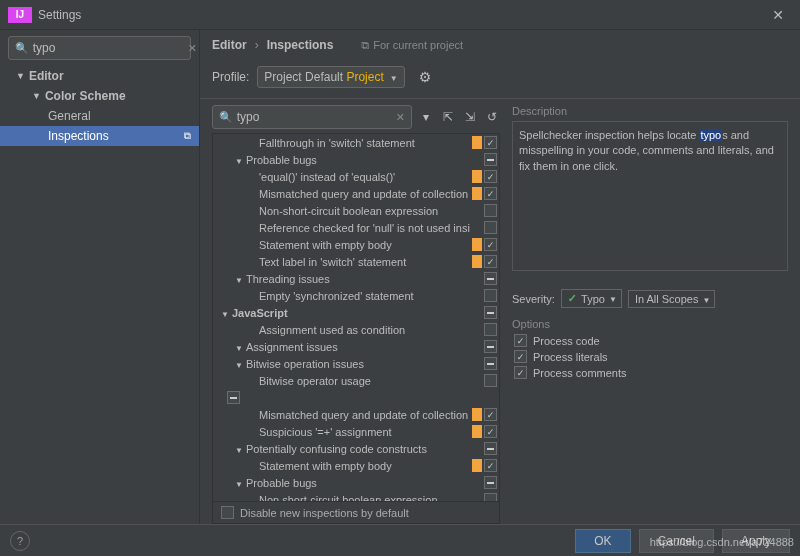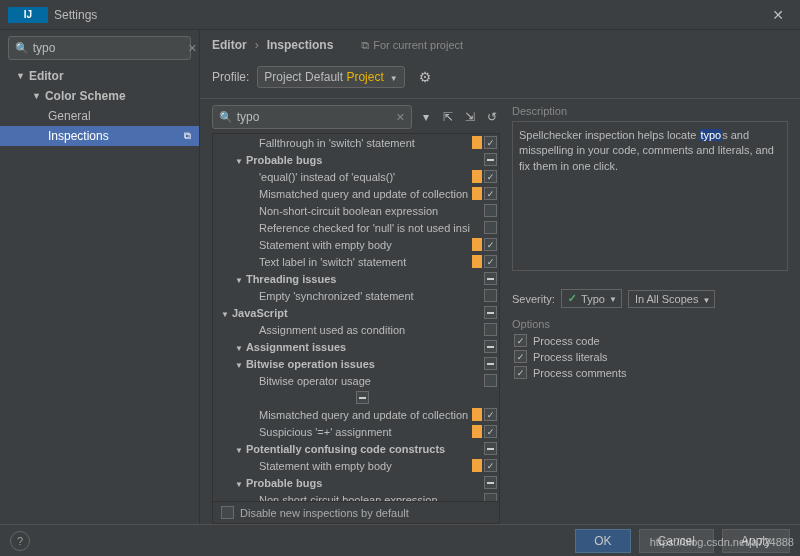--- a/index.html
+++ b/index.html
@@ -1,18 +1,18 @@
 <!DOCTYPE html>
 <html><head>
 <meta charset="utf-8">
 <style>
 * { margin: 0; padding: 0; box-sizing: border-box; font-family: "Segoe UI", Arial, sans-serif; }
 body { background: #3c3f41; color: #bbbbbb; font-size: 12px; width: 800px; height: 556px; overflow: hidden; position: relative; }
 .titlebar { height: 30px; background: #3c3f41; border-bottom: 1px solid #323232; display: flex; align-items: center; padding: 0 8px; }
-.titlebar .icon { width: 40px; height: 16px; background: #0369a1; margin-right: 6px; display: flex; align-items: center; justify-content: center; color: #fff; font-size: 10px; font-weight: bold; }
+.titlebar .icon { width: 24px; height: 16px; background: #d946ef; margin-right: 6px; display: flex; align-items: center; justify-content: center; color: #fff; font-size: 10px; font-weight: bold; }
 .titlebar .close { margin-left: auto; font-size: 14px; color: #bbbbbb; cursor: pointer; padding: 4px 8px; }
 .main { display: flex; height: 494px; }
 .sidebar { width: 200px; border-right: 1px solid #323232; padding: 6px 0; }
 .searchbox { margin: 0 8px 6px 8px; display: flex; align-items: center; background: #45494a; border: 1px solid #646464; border-radius: 3px; height: 24px; padding: 0 6px; }
 .searchbox .glass { color: #aaaaaa; margin-right: 4px; font-size: 11px; }
 .searchbox input { flex: 1; background: transparent; border: none; color: #bbbbbb; font-size: 12px; outline: none; }
 .searchbox .clear { color: #888; font-size: 11px; cursor: pointer; }
 .nav-item { display: flex; align-items: center; padding: 3px 8px; cursor: pointer; }
 .nav-item.lvl1 { padding-left: 16px; font-weight: bold; }
 .nav-item.lvl2 { padding-left: 32px; font-weight: bold; }
@@ -29,24 +29,24 @@
 .combo .dim { color: #eab308; }
 .combo .tri { position: absolute; right: 6px; top: 7px; font-size: 8px; }
 .gear { font-size: 14px; color: #bbb; cursor: pointer; margin-left: 6px; }
 .divider { height: 1px; background: #515151; margin: 0 0 6px 0; }
 .insp-area { flex: 1; display: flex; padding: 0 12px; overflow: hidden; }
 .tree-col { width: 288px; display: flex; flex-direction: column; overflow: hidden; }
 .tool-row { display: flex; align-items: center; gap: 6px; margin-bottom: 4px; }
 .tool-row .searchbox { margin: 0; flex: 1; }
 .tool-icn { width: 16px; height: 16px; display: flex; align-items: center; justify-content: center; color: #bbb; cursor: pointer; font-size: 12px; }
 .tree { flex: 1; overflow-y: auto; border: 1px solid #323232; background: #3c3f41; font-size: 11px; }
-.tree-row { display: flex; align-items: center; height: 17px; padding-right: 2px; justify-content: center; }
+.tree-row { display: flex; align-items: center; height: 17px; padding-right: 2px; }
 .tree-row .lbl { flex: 1; white-space: nowrap; overflow: hidden; }
 .tree-row.l1 .lbl { padding-left: 18px; font-weight: bold; }
-.tree-row.l2 .lbl { padding-left: 32px; font-weight: bold; }
+.tree-row.l2 .lbl { padding-left: 32px; font-weight: normal; }
 .tree-row.l3 .lbl { padding-left: 46px; }
 .tree-row .tri { font-size: 8px; margin-right: 3px; margin-left: -10px; }
 .sev { width: 10px; height: 13px; margin-left: 2px; }
 .sev.y { background: #f2a53f; }
 .chk { width: 13px; height: 13px; margin-left: 2px; border: 1px solid #6b6b6b; display: flex; align-items: center; justify-content: center; font-size: 9px; color: #ccc; background: #43494a; }
 .chk.on::after { content: "✓"; }
 .chk.partial::after { content: ""; display: block; width: 7px; height: 2px; background: #ccc; }
 .disable-row { padding: 4px 6px; display: flex; align-items: center; gap: 6px; font-size: 11px; color: #aaa; border: 1px solid #323232; border-top: none; }
 .detail-col { flex: 1; padding-left: 12px; overflow: hidden; display: flex; flex-direction: column; }
 .detail-header { color: #888; font-size: 11px; margin-bottom: 4px; }

